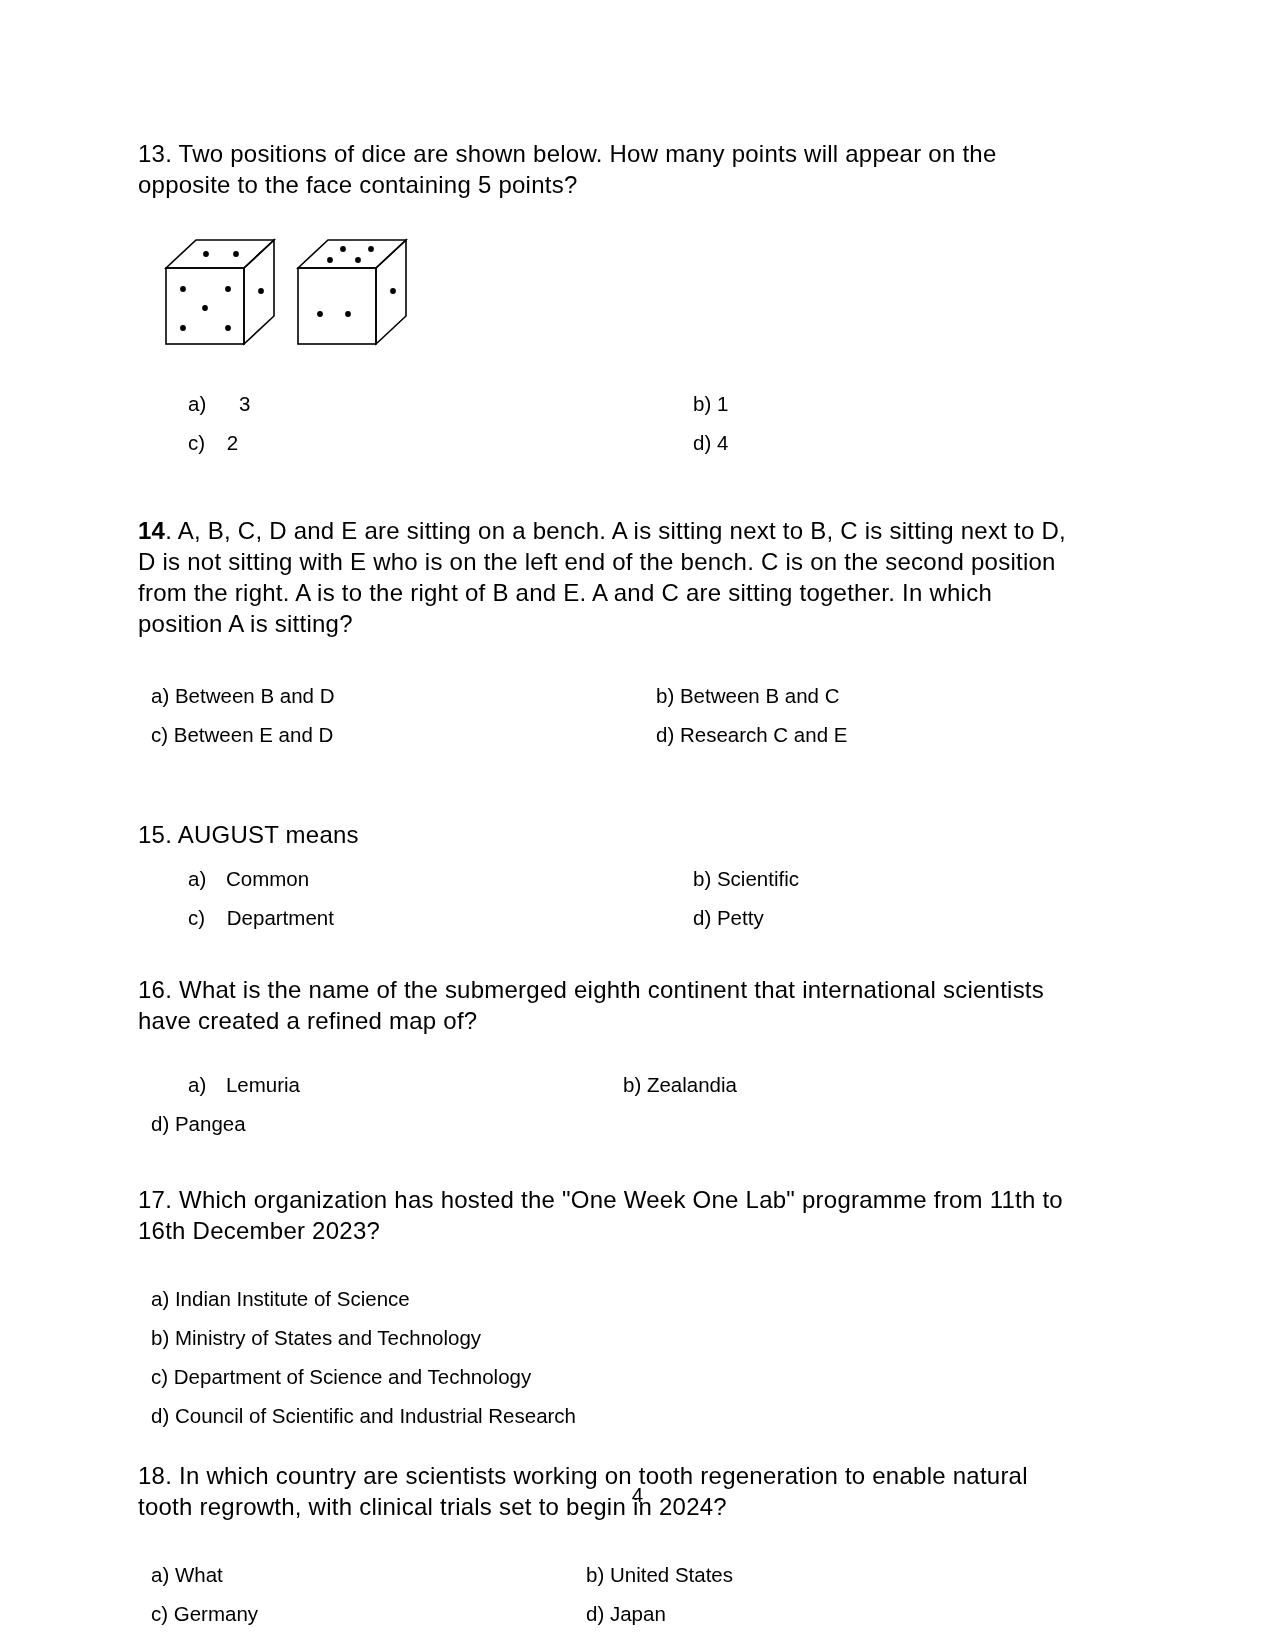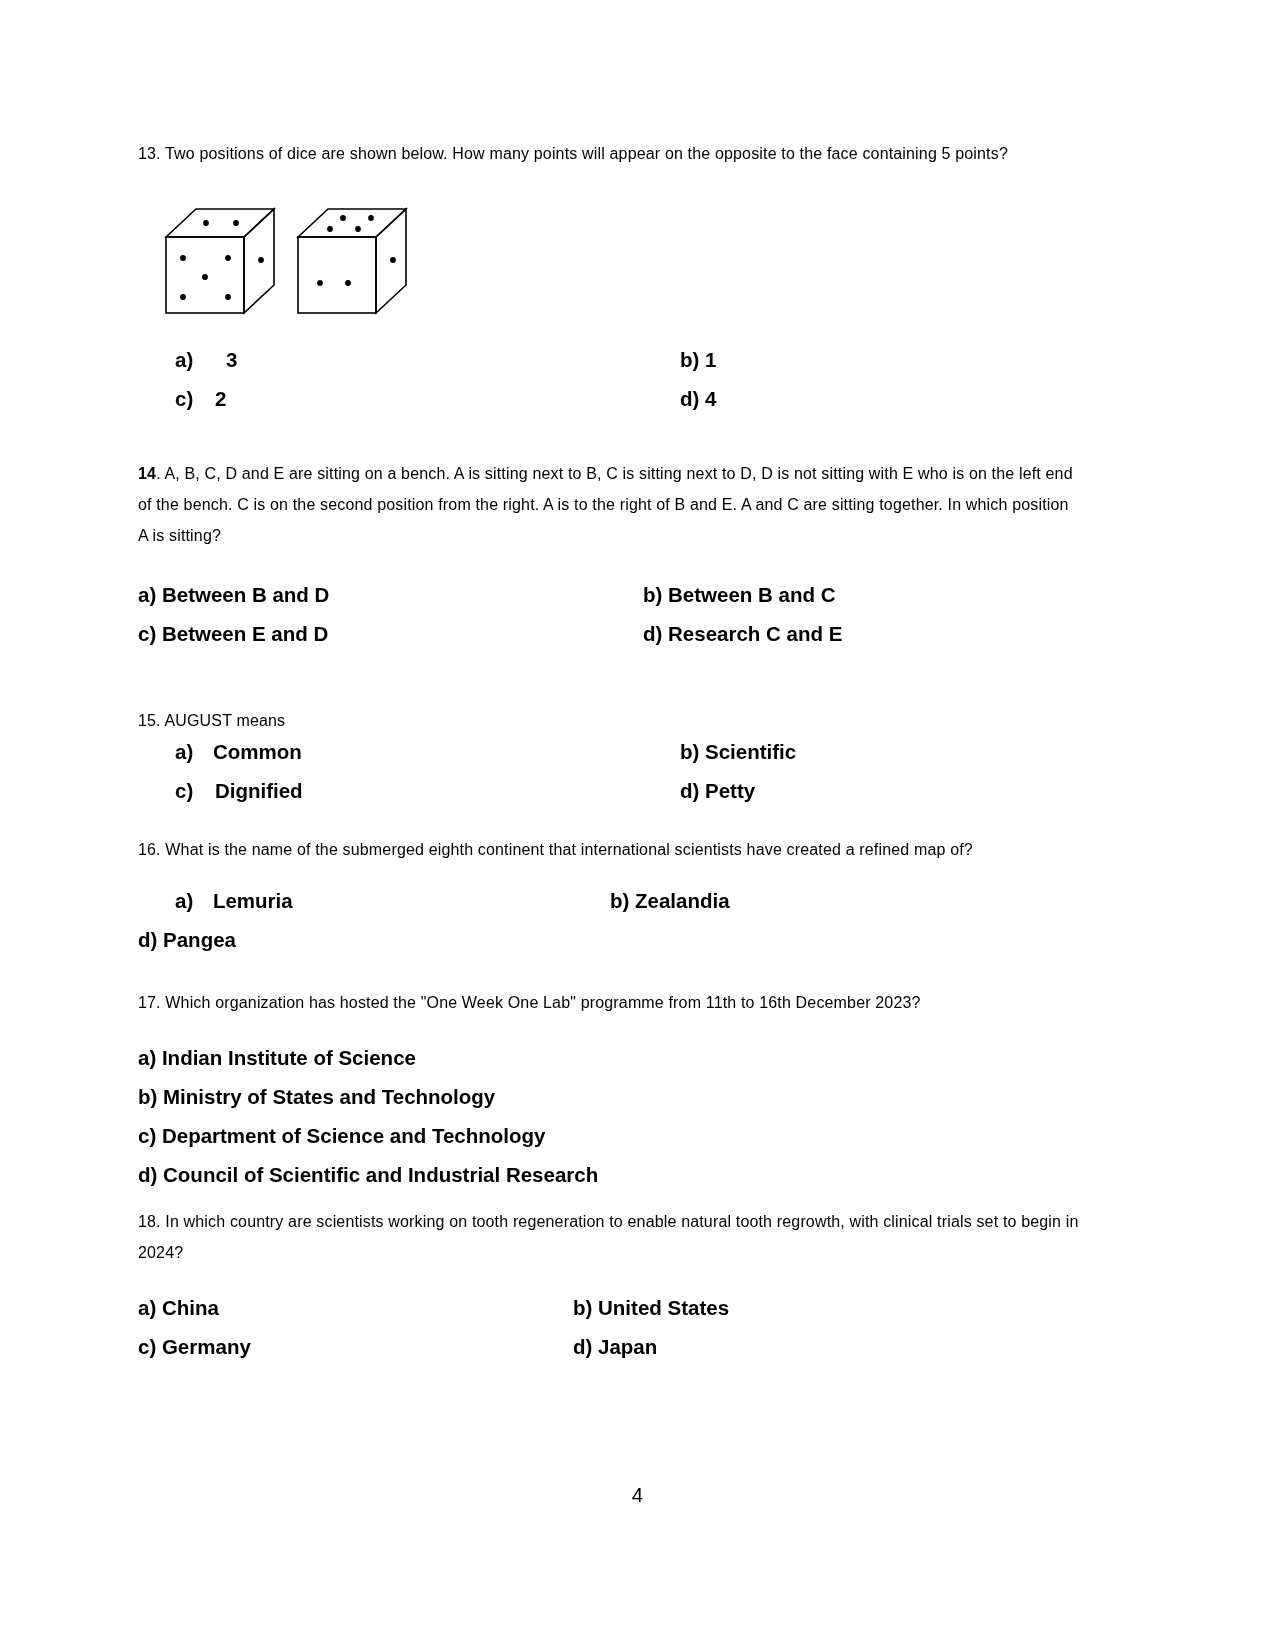--- a/index.html
+++ b/index.html
@@ -15,33 +15,32 @@
     position: relative;
     width: 1275px;
     height: 1651px;
     background: #ffffff;
     margin: 0 auto;
     box-sizing: border-box;
     padding: 138px 195px 0 138px;
     overflow: hidden;
   }
   .q-text {
-    font-size: 16px;
+    font-size: 24px;
     line-height: 31px;
     letter-spacing: 0.01em;
     margin: 0;
     text-align: left;
   }
   .q-num-bold { font-weight: 700; }
 
   
   .opts {
-    margin: 0;
+    margin: 13px;
     padding: 0;
-    font-weight: bold;
   }
   .opt-row {
     display: flex;
     font-size: 20.5px;
     line-height: 31px;
   }
   .opt-left {
     width: 505px;
     flex: 0 0 505px;
   }
@@ -186,21 +185,21 @@
         <div class="opt-left indent-a">
           <span>a)</span>
           <span style="display:inline-block;width:14px"></span><span>Common</span>
         </div>
         <div class="opt-right">b) Scientific</div>
       </div>
       <div class="gap-8"></div>
       <div class="opt-row">
         <div class="opt-left indent-a">
           <span>c)</span>
-          <span style="display:inline-block;width:16px"></span><span>Dignified</span>
+          <span style="display:inline-block;width:16px"></span><span>Department</span>
         </div>
         <div class="opt-right">d) Petty</div>
       </div>
     </div>
   </div>
 
   <div class="gap-28"></div>
 
   <div>
     <p class="q-text">16. What is the name of the submerged eighth continent that international scientists have created a refined map of?</p>
@@ -250,21 +249,21 @@
 
   <div class="gap-16"></div>
 
   <div>
     <p class="q-text">18. In which country are scientists working on tooth regeneration to enable natural tooth regrowth, with clinical trials set to begin in 2024?</p>
 
     <div class="gap-24"></div>
 
     <div class="opts">
       <div class="opt-row">
-        <div class="opt-left" style="flex:0 0 435px;width:435px">a) China</div>
+        <div class="opt-left" style="flex:0 0 435px;width:435px">a) What</div>
         <div class="opt-right">b) United States</div>
       </div>
       <div class="gap-8"></div>
       <div class="opt-row">
         <div class="opt-left" style="flex:0 0 435px;width:435px">c) Germany</div>
         <div class="opt-right">d) Japan</div>
       </div>
     </div>
   </div>
 

